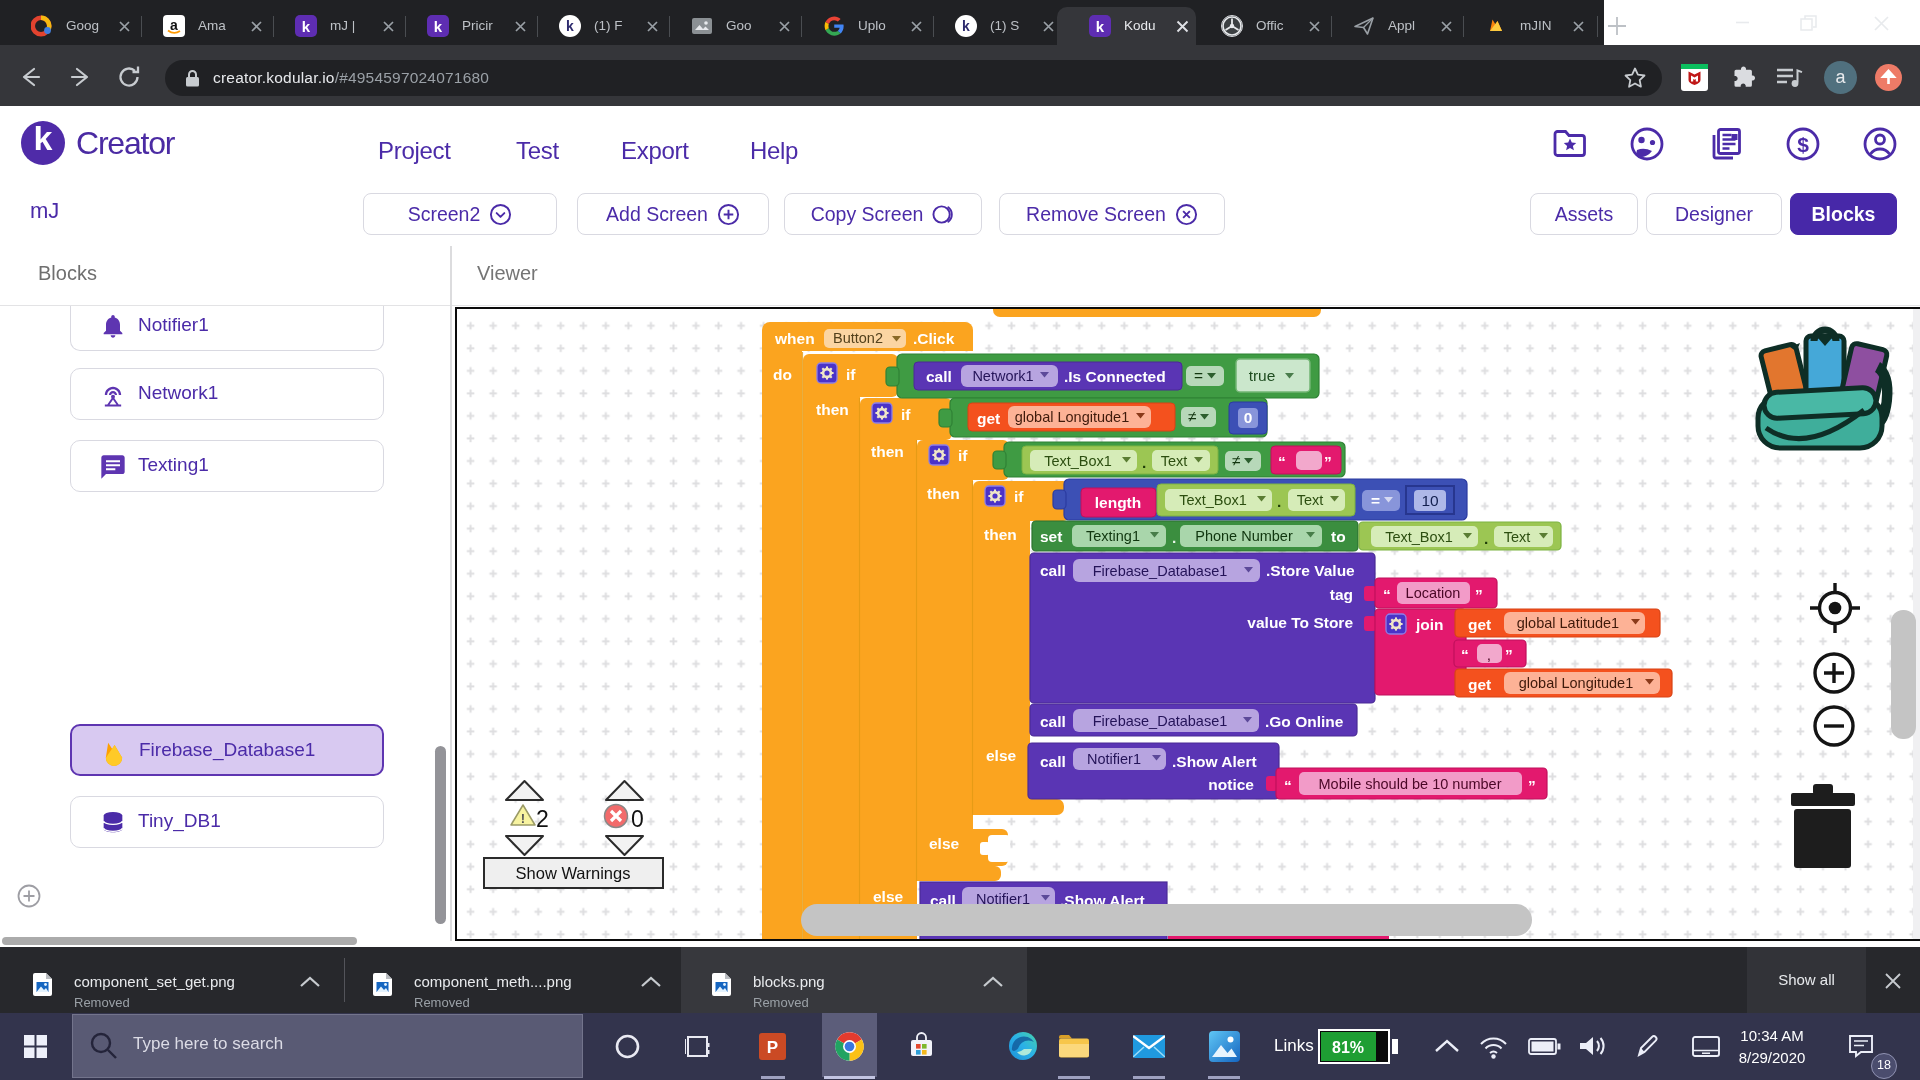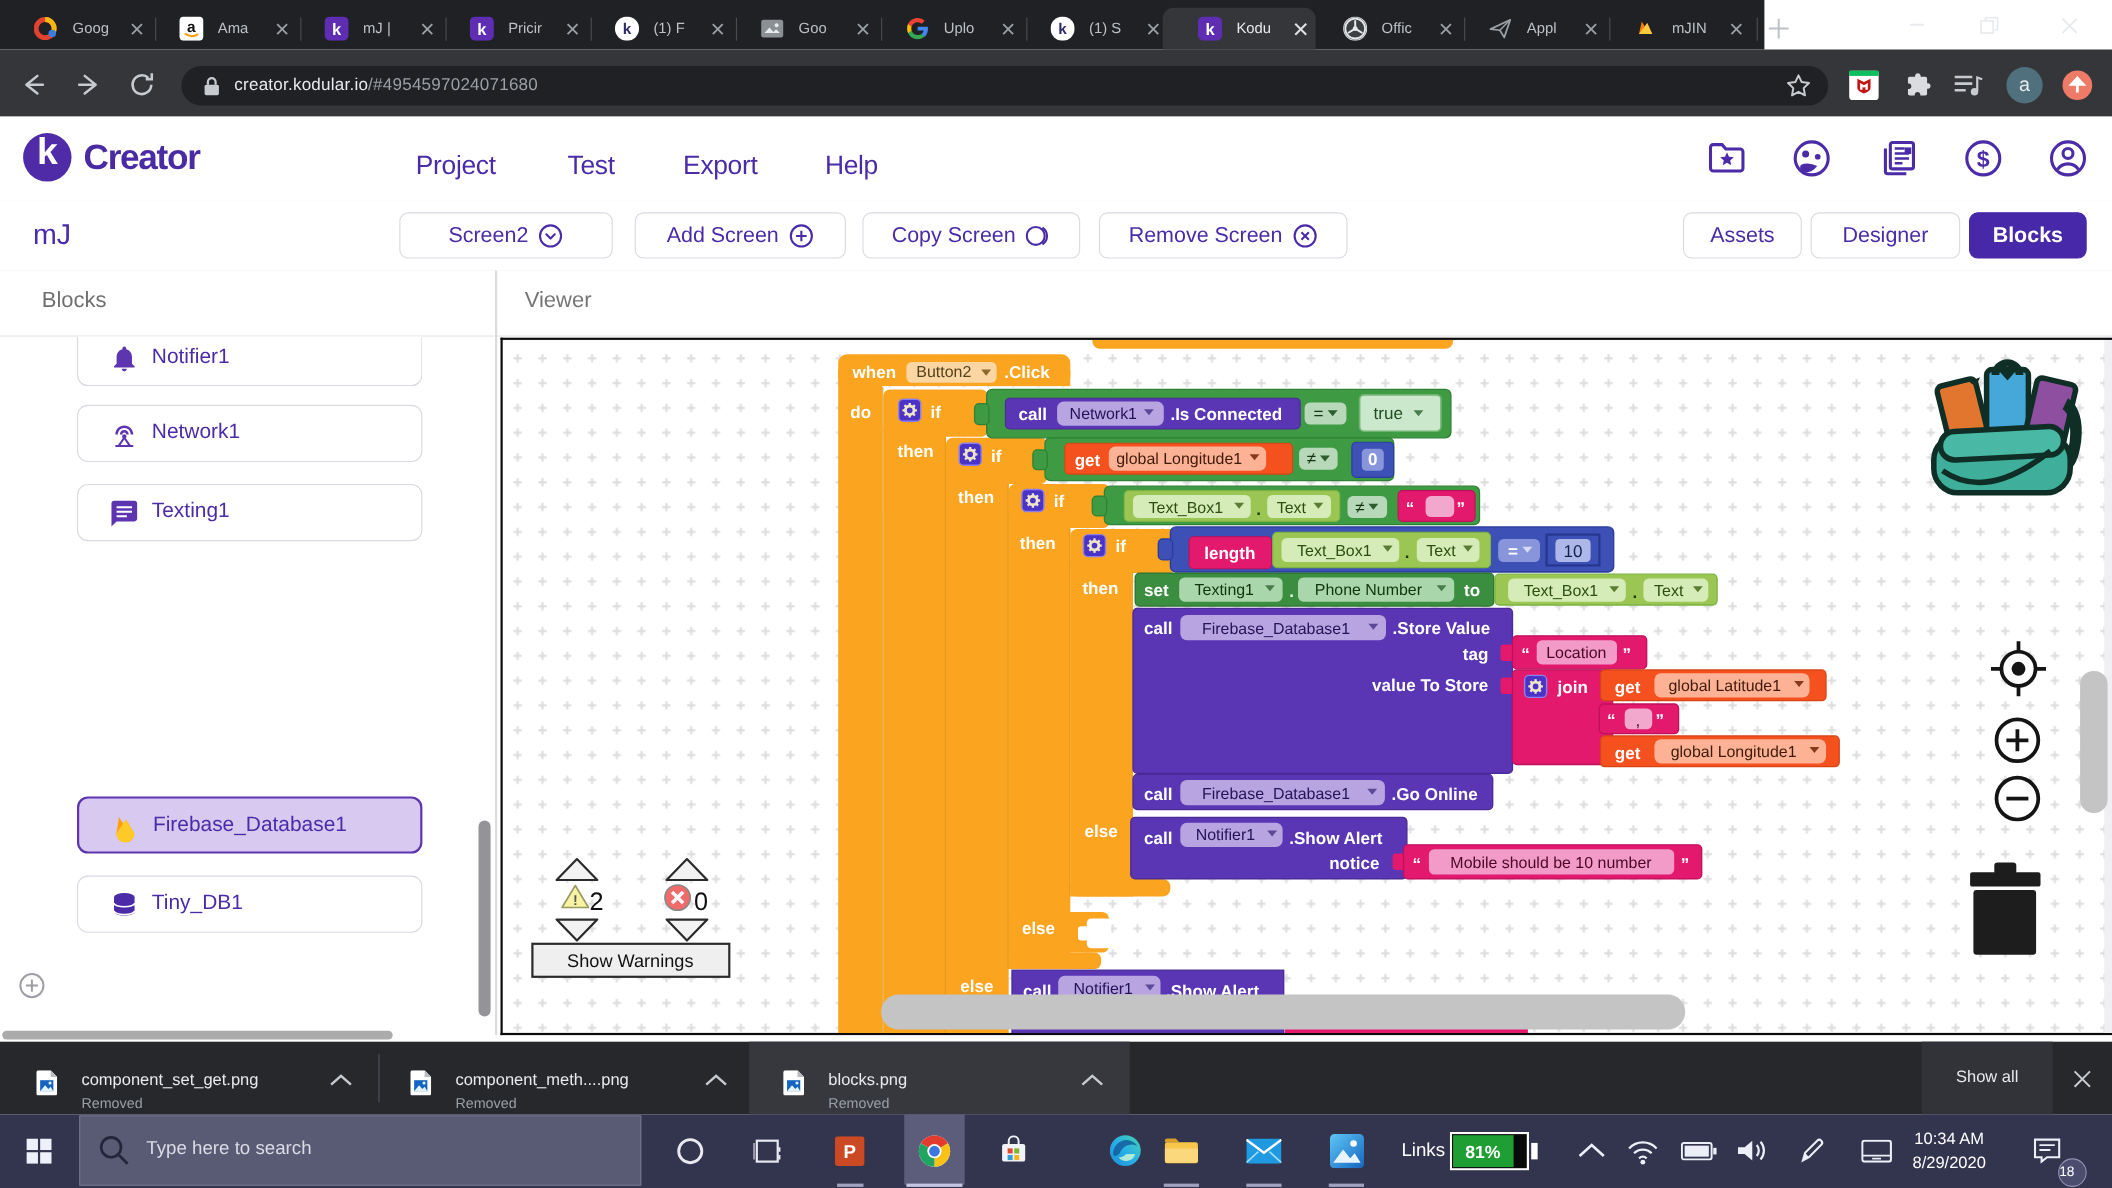--- a/index.html
+++ b/index.html
@@ -17,26 +17,26 @@
 
 #nav{left:0;top:45px;width:1920px;height:61px;background:#35363a}
 #omni{position:absolute;left:165px;top:15px;width:1497px;height:36px;border-radius:18px;background:#202124}
 #url{position:absolute;left:213px;top:24px;font-size:15.5px;color:#e8eaed;letter-spacing:.2px}
 #url span{color:#9aa0a6}
 .nico{position:absolute;top:18px}
 
 #khead{left:0;top:106px;width:1920px;height:76px;background:#fff;border-bottom:1px solid #e8e8ec}
 #klogo{position:absolute;left:21px;top:15px;width:44px;height:44px;border-radius:50%;background:#4f2ba8}
 #klogo div{position:absolute;left:0;top:-2px;width:44px;height:44px;text-align:center;font-size:34px;font-weight:bold;color:#fff}
-#kbrand{position:absolute;left:76px;top:19px;font-size:32px;font-weight:bold;color:#4b2ba3;letter-spacing:-1.2px}
+#kbrand{position:absolute;left:76px;top:19px;font-size:32px;font-weight:normal;color:#4b2ba3;letter-spacing:-1.2px}
 .kmenu{position:absolute;top:31px;font-size:24px;color:#4b2ba8;letter-spacing:-.3px}
 .hico{position:absolute;top:20px}
 
 #ktool{left:0;top:182px;width:1920px;height:64px;background:#fff;border-bottom:1px solid #e4e4e8}
-#mj{position:absolute;left:30px;top:16px;font-size:26px;color:#4b2ba8}
+#mj{position:absolute;left:30px;top:16px;font-size:22px;color:#4b2ba8}
 .kbtn{position:absolute;top:11px;height:42px;box-sizing:border-box;border:1.6px solid #d9d9e1;border-radius:8px;color:#4b2ba8;font-size:19.5px;display:flex;align-items:center;justify-content:center;gap:9px;background:#fff}
 .kbtn.fill{background:#4728a8;color:#fff;border-color:#4728a8;font-weight:bold}
 
 #main{left:0;top:246px;width:1920px;height:702px;background:#fff}
 #sbhead{position:absolute;left:38px;top:16px;font-size:20px;color:#6f6f6f}
 #vhead{position:absolute;left:477px;top:16px;font-size:20px;color:#757575}
 #sbline{position:absolute;left:0;top:59px;width:1920px;height:1px;background:#e3e3e5}
 #vdiv{position:absolute;left:450px;top:0;width:2px;height:695px;background:#dcdcde}
 .item{position:absolute;left:70px;width:314px;height:52px;box-sizing:border-box;border:1.6px solid #d9d9e1;border-radius:10px;background:#fff}
 .item.sel{background:#d8c9f1;border:2px solid #5e35b1}
@@ -830,14 +830,14 @@
     </svg>
   <svg class="a" style="left:1692px;top:1036px" width="28" height="21">
       <rect x="1" y="1" width="26" height="19" rx="2" fill="none" stroke="#eceef8" stroke-width="1.9"></rect>
       <path d="M1 14.5 H27 M10 17.2 H18" stroke="#eceef8" stroke-width="1.6"></path>
     </svg>
   <div class="a" id="clock">10:34 AM<br>8/29/2020</div>
   <svg class="a" style="left:1848px;top:1034px" width="26" height="24">
       <path d="M2 2 H24 V18 H13 L8 22 V18 H2 Z" fill="none" stroke="#eceef8" stroke-width="1.9"></path>
       <path d="M6 7 H20 M6 11.5 H16" stroke="#eceef8" stroke-width="1.7"></path>
     </svg>
-  <div class="a" style="left:1871px;top:1053px;width:26px;height:26px;border-radius:50%;background:#4b4d6e;border:1.5px solid #9092b2;box-sizing:border-box;color:#fff;font-size:12.5px;text-align:left;line-height:23px">18</div>
+  <div class="a" style="left:1871px;top:1053px;width:26px;height:26px;border-radius:50%;background:#4b4d6e;border:1.5px solid #9092b2;box-sizing:border-box;color:#fff;font-size:12.5px;text-align:center;line-height:23px">18</div>
 </div>
 
 </body></html>

